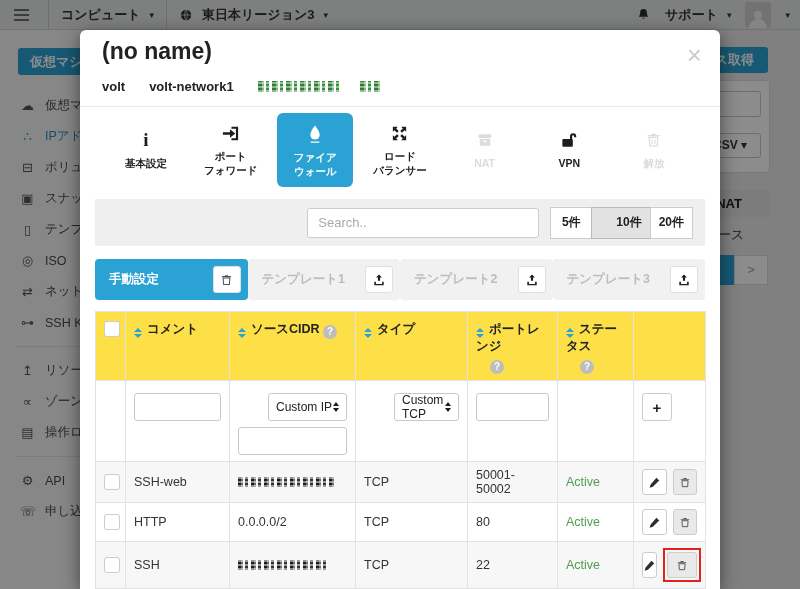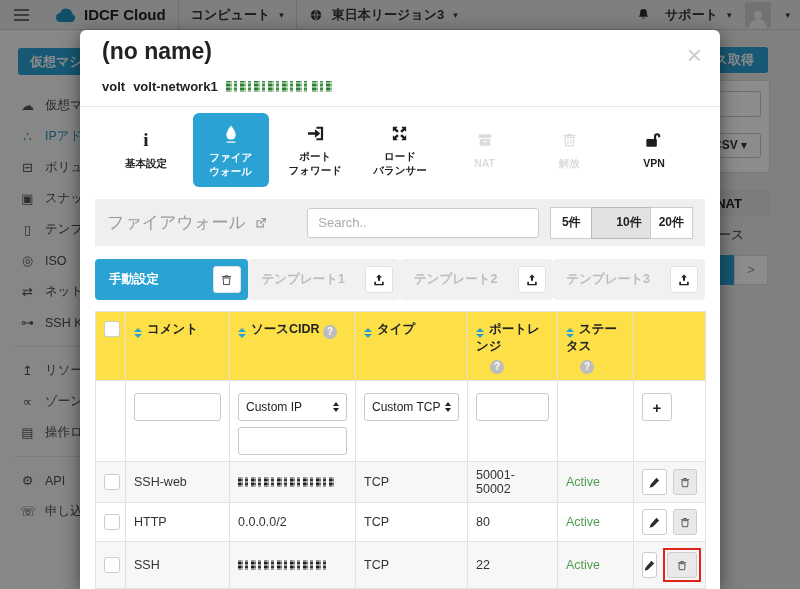--- a/index.html
+++ b/index.html
@@ -37,21 +37,21 @@
   .bg-pager .pg-cur { width:34px; height:30px; background:#2aa3d4; }
   .bg-pager .pg-nx { width:34px; height:30px; background:#fff; border:1px solid #ddd; color:#999; text-align:center; line-height:28px; font-size:13px; }
 
   .overlay { position:absolute; inset:0; background:rgba(0,0,0,0.45); z-index:5; }
 
   
   .modal { position:absolute; top:30px; left:80px; width:640px; height:559px; background:#fff; border-radius:6px 6px 0 0; z-index:10; box-shadow:0 4px 18px rgba(0,0,0,0.5); overflow:hidden; }
   .m-header { position:relative; padding:8px 22px 8px; }
   .m-title { font-size:23px; font-weight:bold; color:#222; }
   .m-close { position:absolute; top:12px; right:18px; font-size:26px; line-height:1; color:#ccc; font-weight:400; cursor:pointer; }
-  .m-sub { display:flex; align-items:center; gap:8px; padding:6px 22px 12px; border-bottom:1px solid #e8e8e8; font-size:13px; font-weight:bold; color:#222; }
+  .m-sub { display:flex; align-items:center; gap:24px; padding:6px 22px 12px; border-bottom:1px solid #e8e8e8; font-size:13px; font-weight:bold; color:#222; }
   .censor-green { height:11px; border-radius:1px;
     background:
       repeating-linear-gradient(0deg, rgba(255,255,255,.45) 0 2px, transparent 2px 4px),
       repeating-linear-gradient(90deg, #2e7d32 0 4px, #7dbb7d 4px 6px, transparent 6px 8px, #3b8f3f 8px 11px, transparent 11px 14px);
   }
   .cg-main { width:84px; } .cg-small { width:22px; margin-left:-6px; }
 
   .tabs { display:flex; justify-content:space-between; align-items:center; padding:10px 28px; height:86px; }
   .tab { display:flex; flex-direction:column; align-items:center; gap:7px; width:76px; text-align:center; color:#1d1d1d; cursor:pointer; }
   .tab .ticon { height:20px; display:flex; align-items:center; justify-content:center; color:#1d1d1d; }
@@ -82,21 +82,21 @@
   table.fw thead th { background:#fde047; font-weight:bold; color:#222; vertical-align:top; padding-top:9px; height:44px; }
   table.fw tbody tr.striped { background:#f7f7f7; }
   .sort { display:inline-flex; flex-direction:column; gap:2px; margin-right:5px; vertical-align:1px; }
   .sort i { display:block; width:0; height:0; border-left:4px solid transparent; border-right:4px solid transparent; }
   .sort .up { border-bottom:4px solid #2aa3d4; }
   .sort .dn { border-top:4px solid #2aa3d4; }
   .help { display:inline-block; width:14px; height:14px; border-radius:50%; background:#bdbdbd; color:#fff; font-size:10px; font-weight:bold; text-align:center; line-height:14px; vertical-align:-2px; }
   .help.below { display:block; margin-top:5px; margin-left:14px; }
   .chk { width:16px; height:16px; border:1px solid #ccc; border-radius:3px; background:#fff; }
   .cell-in { width:100%; height:28px; border:1px solid #c9c9c9; border-radius:3px; background:#fff; padding:0 6px; font-size:12px; font-family:inherit; }
-  .sel { display:flex; align-items:center; justify-content:space-between; height:28px; border:1px solid #c9c9c9; border-radius:3px; background:#fff; padding:0 7px; font-size:12px; color:#222; cursor:pointer; }
+  .sel { display:flex; align-items:center; justify-content:space-between; height:28px; border:1px solid #c9c9c9; border-radius:3px; background:#fff; padding:0 7px; font-size:12px; color:#222; cursor:pointer;margin-left:30px; }
   .stepper { display:flex; flex-direction:column; gap:2px; }
   .stepper i { display:block; width:0; height:0; border-left:3.5px solid transparent; border-right:3.5px solid transparent; }
   .stepper .up { border-bottom:4px solid #1d1d1d; }
   .stepper .dn { border-top:4px solid #1d1d1d; }
   .stack-gap { margin-top:6px; }
   .add-btn { width:30px; height:28px; background:#fff; border:1px solid #ccc; border-radius:3px; font-size:15px; font-weight:bold; color:#222; cursor:pointer; }
   .acts { display:flex; gap:6px; align-items:center; }
   .abtn { width:30px; height:26px; border:1px solid #ccc; border-radius:3px; background:#fff; display:inline-flex; align-items:center; justify-content:center; color:#2e2e2e; cursor:pointer; }
   .abtn.gray { background:#e9e9e9; color:#555; }
   .hl-red { display:inline-flex; border:2px solid #e0241c; padding:2px; }
@@ -110,28 +110,20 @@
 </style>
 </head>
 <body>
 
 <div class="topbar">
   <div class="hamburger">
       <i></i>
       <i></i>
       <i></i>
     </div>
-  <div class="brand">
-    <span class="icon">
-      <svg width="24" height="17" viewBox="0 0 24 17">
-          <path fill="#1f8fbe" d="M5.8 16a4.6 4.6 0 01.4-9.1A6.4 6.4 0 0118.6 8.3a4.1 4.1 0 01-.8 7.7z"></path>
-        </svg>
-    </span>
-    <span>IDCF Cloud</span>
-  </div>
   <div class="tb-sep"></div>
   <div class="tb-menu">
     <span>コンピュート</span>
     <span class="caret">▾</span>
   </div>
   <div class="tb-sep"></div>
   <div class="tb-menu">
     <span class="icon">
       <svg width="14" height="14" viewBox="0 0 20 20">
           <circle cx="10" cy="10" r="7.4" fill="#2e2e2e"></circle>
@@ -246,39 +238,39 @@
     <span>volt-network1</span>
     <span class="censor-green cg-main"></span>
     <span class="censor-green cg-small"></span>
   </div>
 
   <div class="tabs">
     <div class="tab">
       <span class="ticon icon-i">i</span>
       <span class="tlabel">基本設定</span>
     </div>
+    <div class="tab">
+      <span class="ticon icon">
+        <svg width="19" height="19" viewBox="0 0 20 20" fill="currentColor">
+            <path d="M2 8.8h7.5V5.5L15 10l-5.5 4.5v-3.3H2V8.8z"></path>
+            <path d="M11 2.8h7v14.4h-7v-2.3h4.7V5.1H11V2.8z"></path>
+          </svg>
+      </span>
+      <span class="tlabel">ポート
+フォワード</span>
+    </div>
     <div class="tab active">
       <span class="ticon icon">
         <svg width="18" height="20" viewBox="0 0 20 22" fill="currentColor">
             <path d="M10 1.5C10 1.5 4.8 7.8 4.8 12a5.2 5.2 0 0010.4 0C15.2 7.8 10 1.5 10 1.5z"></path>
             <path d="M5.2 19.2h9.6v1.6H5.2z"></path>
           </svg>
       </span>
       <span class="tlabel">ファイア
 ウォール</span>
-    </div>
-    <div class="tab">
-      <span class="ticon icon">
-        <svg width="19" height="19" viewBox="0 0 20 20" fill="currentColor">
-            <path d="M2 8.8h7.5V5.5L15 10l-5.5 4.5v-3.3H2V8.8z"></path>
-            <path d="M11 2.8h7v14.4h-7v-2.3h4.7V5.1H11V2.8z"></path>
-          </svg>
-      </span>
-      <span class="tlabel">ポート
-フォワード</span>
     </div>
     <div class="tab">
       <span class="ticon icon">
         <svg width="19" height="19" viewBox="0 0 20 20" fill="currentColor">
             <path d="M3 3h5.2L6.5 4.7l2.7 2.7-1.8 1.8L4.7 6.5 3 8.2V3z"></path>
             <path d="M17 3v5.2L15.3 6.5l-2.7 2.7-1.8-1.8 2.7-2.7L11.8 3H17z"></path>
             <path d="M3 17v-5.2l1.7 1.7 2.7-2.7 1.8 1.8-2.7 2.7L8.2 17H3z"></path>
             <path d="M17 17h-5.2l1.7-1.7-2.7-2.7 1.8-1.8 2.7 2.7 1.7-1.7V17z"></path>
           </svg>
       </span>
@@ -287,51 +279,42 @@
     </div>
     <div class="tab disabled">
       <span class="ticon icon">
         <svg width="18" height="18" viewBox="0 0 20 20" fill="currentColor">
             <path d="M3 3.5h14v4.2H3z"></path>
             <path fill-rule="evenodd" d="M4.2 9h11.6v7.5H4.2zm4.1 1.8h3.4v1.6H8.3z"></path>
           </svg>
       </span>
       <span class="tlabel">NAT</span>
     </div>
+    <div class="tab">
+      <span class="ticon icon">
+        <svg width="19" height="19" viewBox="0 0 20 20" fill="currentColor">
+            <rect x="2.5" y="9.5" width="11" height="8" rx="1"></rect>
+            <path d="M10.5 9.5V6.6a3.3 3.3 0 016.6 0v.9h-2.3v-.9a1 1 0 00-2 0v2.9h-2.3z"></path>
+          </svg>
+      </span>
+      <span class="tlabel">VPN</span>
+    </div>
     <div class="tab disabled">
       <span class="ticon icon">
         <svg width="17" height="18" viewBox="0 0 20 20">
             <path fill="currentColor" d="M7.5 2.5h5V4h4.5v1.6H3V4h4.5V2.5z"></path>
             <path fill="none" stroke="currentColor" stroke-width="1.4" d="M4.8 7h10.4l-.8 10H5.6z"></path>
             <path stroke="currentColor" stroke-width="1.2" d="M8.2 9.2v5.4M11.8 9.2v5.4"></path>
           </svg>
       </span>
       <span class="tlabel">解放</span>
     </div>
-    <div class="tab">
-      <span class="ticon icon">
-        <svg width="19" height="19" viewBox="0 0 20 20" fill="currentColor">
-            <rect x="2.5" y="9.5" width="11" height="8" rx="1"></rect>
-            <path d="M10.5 9.5V6.6a3.3 3.3 0 016.6 0v.9h-2.3v-.9a1 1 0 00-2 0v2.9h-2.3z"></path>
-          </svg>
-      </span>
-      <span class="tlabel">VPN</span>
-    </div>
   </div>
 
   <div class="fw-bar">
-    <div class="fw-title">
-      <span>ファイアウォール</span>
-      <span class="icon">
-        <svg width="14" height="14" viewBox="0 0 20 20" fill="#9a9a9a">
-            <path d="M3.5 6h6v1.8H5.3v7h7v-4.2h1.8v6H3.5V6z"></path>
-            <path d="M10.8 3h6.2v6.2h-1.8V6.1l-5.7 5.7-1.3-1.3 5.7-5.7h-3.1V3z"></path>
-          </svg>
-      </span>
-    </div>
     <input class="fw-search" type="text" placeholder="Search.." style="">
     <div class="size-group">
       <div class="size-btn">5件</div>
       <div class="size-btn active">10件</div>
       <div class="size-btn">20件</div>
     </div>
   </div>
 
   <div class="modes">
     <div class="mode manual">

